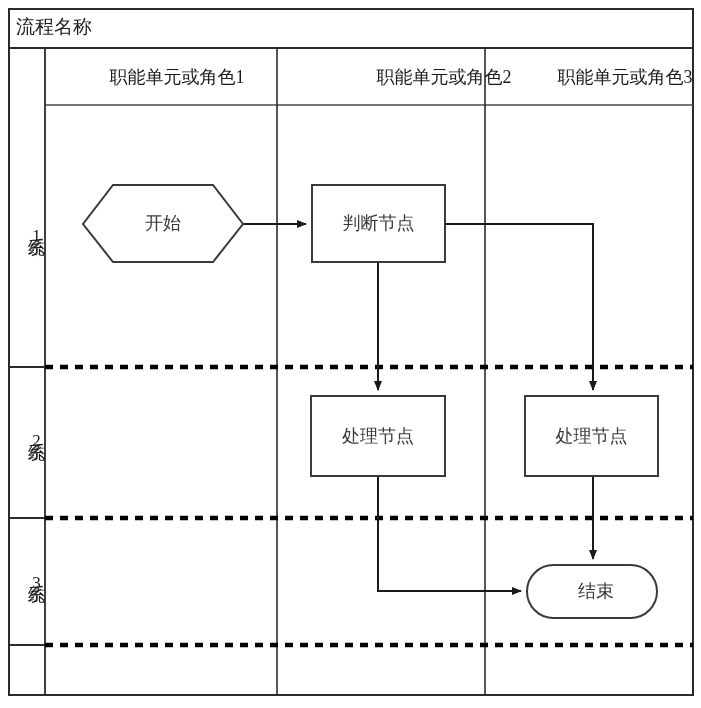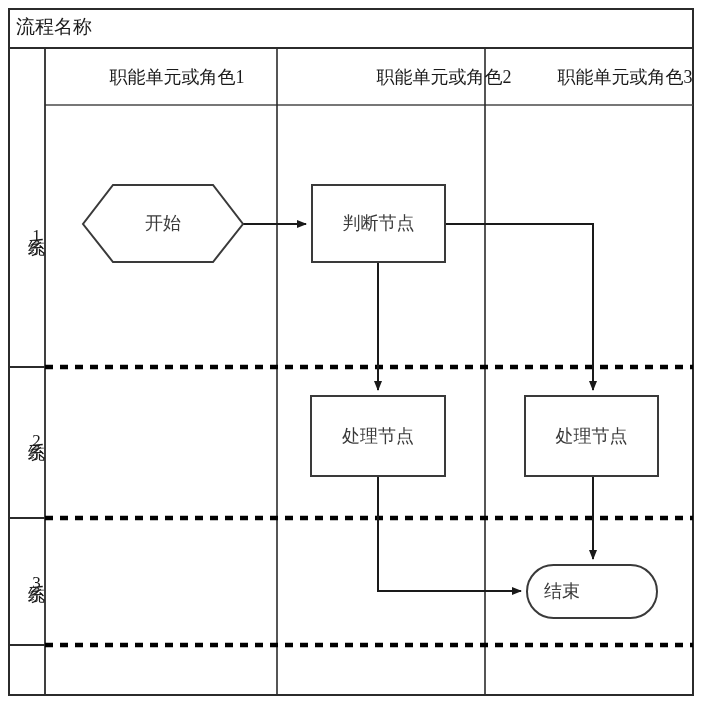--- a/index.html
+++ b/index.html
@@ -120,15 +120,15 @@
   <div class="lbl lane-header" style="left:485px; top:68px; width:208px;margin-left:20px;">职能单元或角色3</div>
 
   <div class="lbl sys-label" style="left:9px; top:195px; width:36px; height:80px;">系统1</div>
   <div class="lbl sys-label" style="left:9px; top:400px; width:36px; height:80px;">系统2</div>
   <div class="lbl sys-label" style="left:9px; top:542px; width:36px; height:80px;">系统3</div>
 
   <div class="lbl node-label" style="left:312px; top:214px; width:133px;">判断节点</div>
   <div class="lbl node-label" style="left:83px; top:214px; width:160px;">开始</div>
   <div class="lbl node-label" style="left:311px; top:427px; width:134px;">处理节点</div>
   <div class="lbl node-label" style="left:525px; top:427px; width:133px;">处理节点</div>
-  <div class="lbl node-label" style="left:497px; top:582px; width:130px;">结束</div>
+  <div class="lbl node-label" style="left:531px; top:582px; width:130px;">结束</div>
 
 </div>
 
 </body></html>

